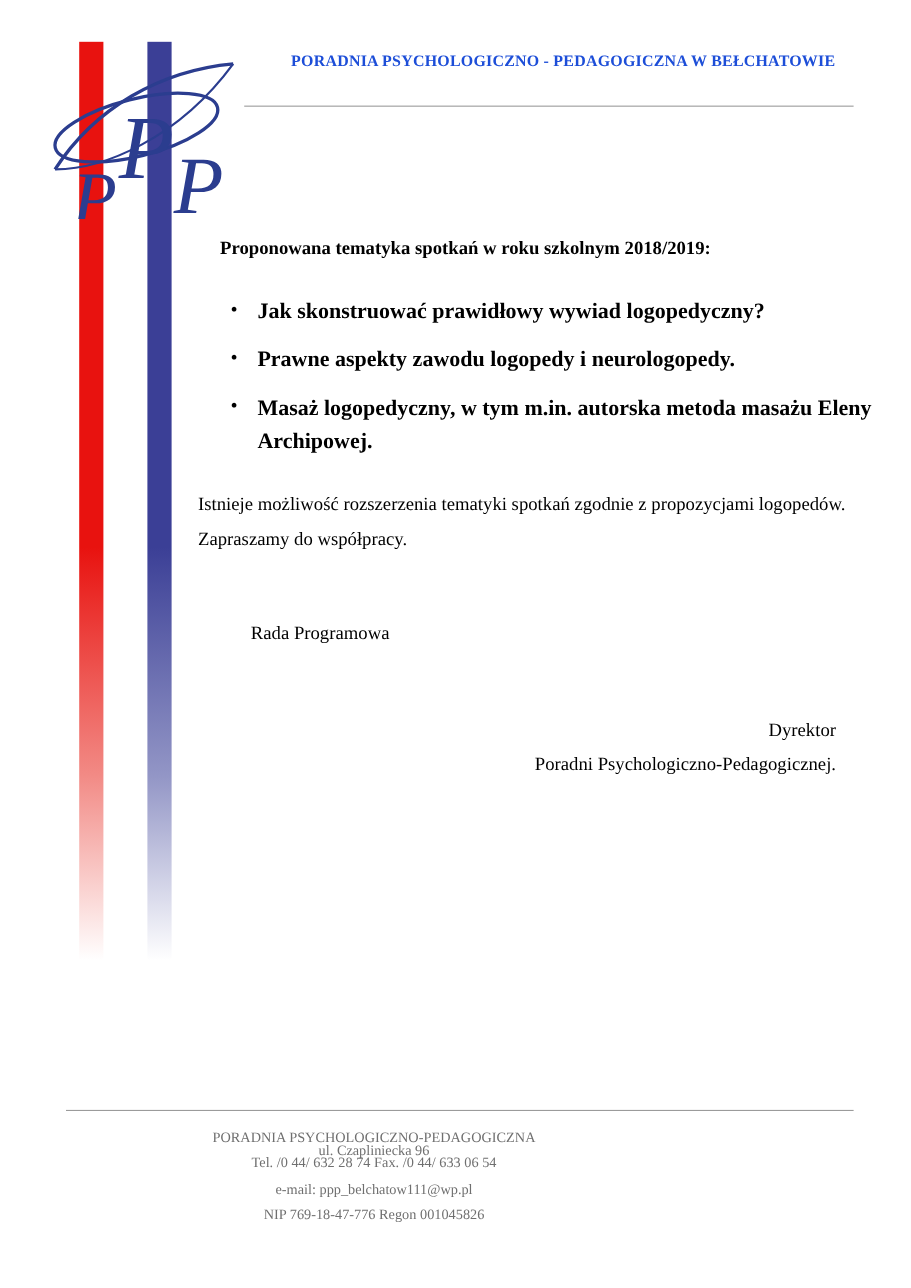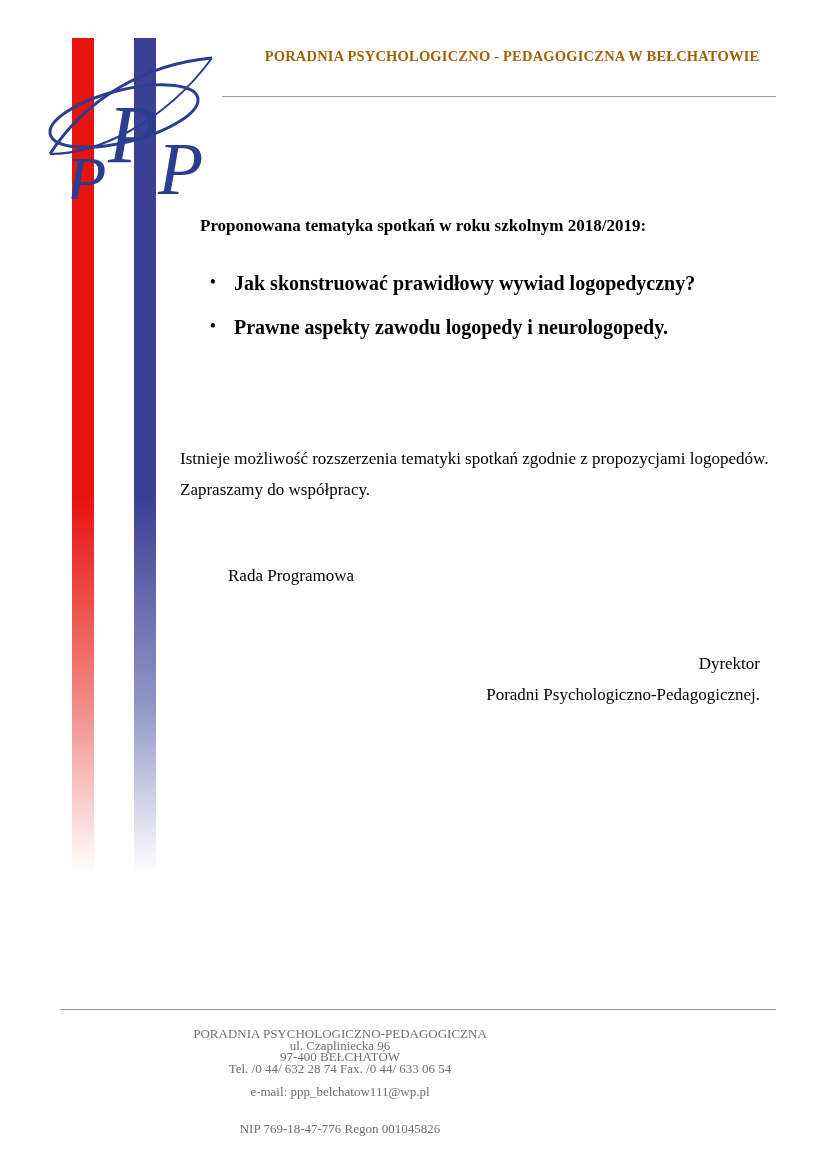--- a/index.html
+++ b/index.html
@@ -45,21 +45,21 @@
   .header-title {
     position: absolute;
     left: 232px;
     top: 48px;
     width: 560px;
     font-family: "Liberation Serif", serif;
     font-weight: bold;
     font-size: 14.5px;
     letter-spacing: 0.2px;
     text-align: center;
-    color: #a16207;
+    color: #1d4ed8;
   }
   .header-rule {
     position: absolute;
     left: 222px;
     top: 96px;
     width: 554px;
     height: 0;
     border-top: 1px solid #9b9b9b;
   }
 
@@ -151,21 +151,21 @@
     left: 0;
     top: 1028px;
     width: 680px;
     text-align: center;
     font-family: Liberation Serif, serif;
     font-size: 13px;
     line-height: 11.5px;
     color: #6f6f6f;
   }
   .footer .block2 { margin-top: 12px; }
-  .footer .block3 { margin-top: 25px; }
+  .footer .block3 { margin-top: 12px; }
 </style>
 </head>
 <body>
 
 <div class="stripe stripe-red"></div>
 <div class="stripe stripe-blue"></div>
 
 <div class="logo">
   <svg viewBox="0 0 180 165" width="180" height="165" xmlns="http://www.w3.org/2000/svg">
     <g fill="none" stroke="#2b3d8f" stroke-width="3">
@@ -183,20 +183,21 @@
 </div>
 
 <div class="header-title">PORADNIA PSYCHOLOGICZNO - PEDAGOGICZNA W BEŁCHATOWIE</div>
 <div class="header-rule"></div>
 
 <div class="doc-title">Proponowana tematyka spotkań w roku szkolnym 2018/2019:</div>
 
 <ul class="topics">
   <li>Jak skonstruować prawidłowy wywiad logopedyczny?</li>
   <li>Prawne aspekty zawodu logopedy i neurologopedy.</li>
+  <li>Masaż logopedyczny, w tym m.in. autorska metoda masażu Eleny Archipowej.</li>
 </ul>
 
 <div class="para para-note">
   <div>Istnieje możliwość rozszerzenia tematyki spotkań zgodnie z propozycjami logopedów.</div>
   <div>Zapraszamy do współpracy.</div>
 </div>
 
 <div class="sign-council">
   <span class="indent">Rada Programowa</span>
 </div>
@@ -204,21 +205,20 @@
 <div class="sign-director">
   <div>Dyrektor</div>
   <div>Poradni Psychologiczno-Pedagogicznej.</div>
 </div>
 
 <div class="footer-rule"></div>
 <div class="footer">
   <div class="block1">
     <div>PORADNIA PSYCHOLOGICZNO-PEDAGOGICZNA</div>
     <div>ul. Czapliniecka 96</div>
-    <div>97-400 BEŁCHATÓW</div>
     <div>Tel. /0 44/  632 28 74 Fax. /0 44/ 633 06 54</div>
   </div>
   <div class="block2">
     <div>e-mail: ppp_belchatow111@wp.pl</div>
   </div>
   <div class="block3">
     <div>NIP 769-18-47-776    Regon 001045826</div>
   </div>
 </div>
 

